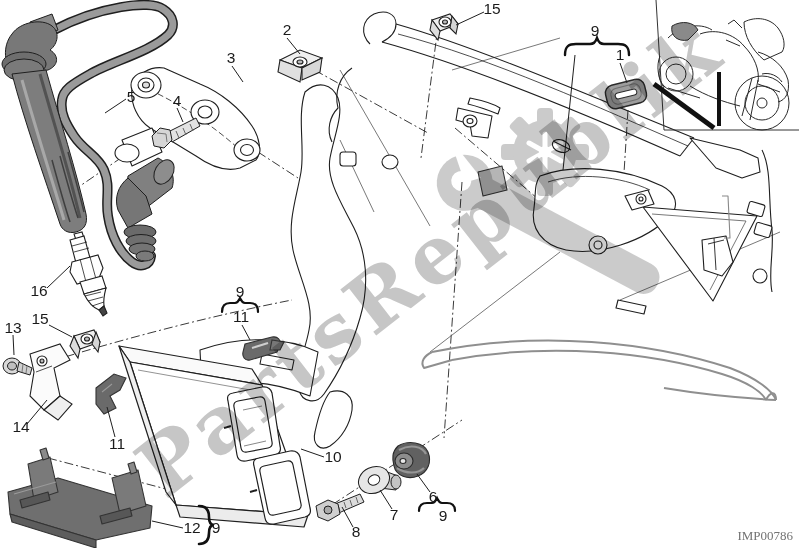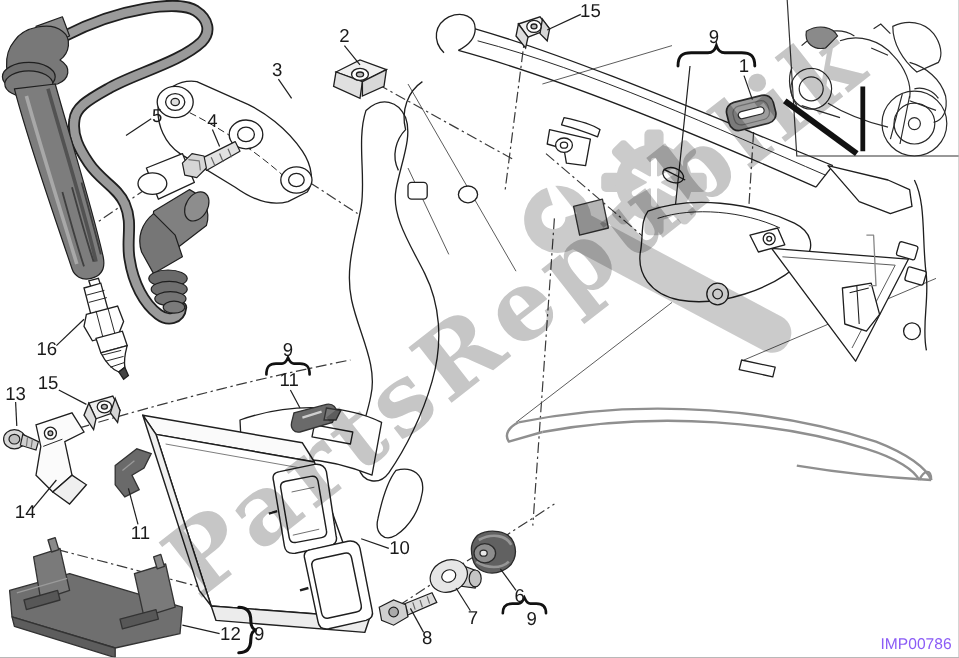--- a/index.html
+++ b/index.html
@@ -7,22 +7,22 @@
          font-family:"Liberation Sans",sans-serif;}
   #artwork{position:absolute;left:0;top:0;}
   .callout{font-family:"Liberation Sans",sans-serif;font-size:15.5px;fill:#1a1a1a;text-anchor:middle;}
   #watermark{
     position:absolute;left:430px;top:258px;
     transform:translate(-50%,-50%) rotate(-38deg);
     font-family:"DejaVu Serif","Liberation Serif",serif;
     font-weight:bold;font-size:80px;letter-spacing:6px;white-space:nowrap;
     color:#c6c6c6;mix-blend-mode:multiply;pointer-events:none;z-index:6;}
   #wm-icon{position:absolute;left:0;top:0;mix-blend-mode:multiply;z-index:5;pointer-events:none;}
-  #image-code{position:absolute;right:6px;bottom:4px;font-size:13px;color:#8b5cf6;
-    font-family:Liberation Sans, sans-serif;z-index:8;}
+  #image-code{position:absolute;right:6px;bottom:4px;font-size:13px;color:#737373;
+    font-family:Liberation Serif, serif;z-index:8;}
   #callout-svg{position:absolute;left:0;top:0;z-index:9;}
 </style>
 </head>
 <body>
 
 <div id="stage">
 
   <svg id="artwork" width="799" height="548" viewBox="0 0 799 548">
 
     <g stroke="#3a3a3a" stroke-width="1" fill="none" stroke-dasharray="9 3 2 3">

